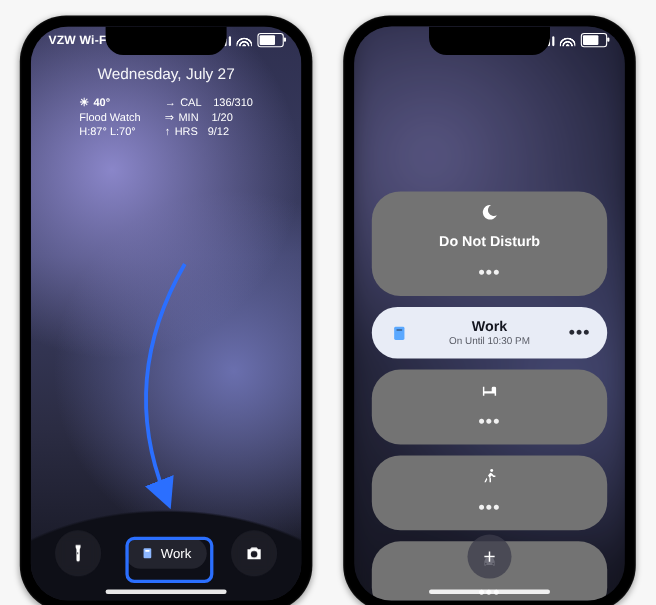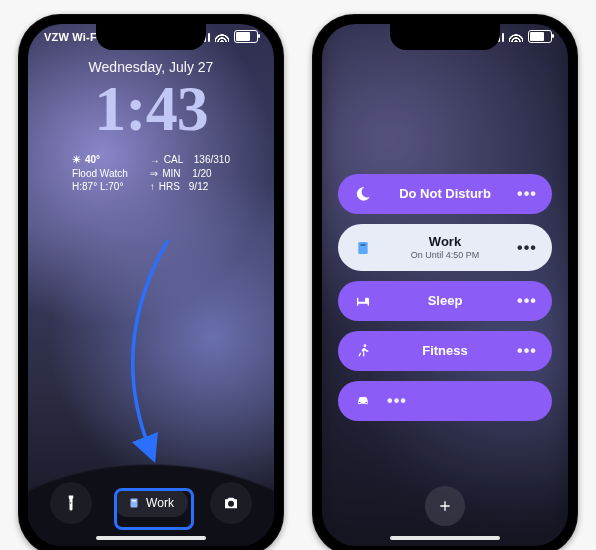--- a/index.html
+++ b/index.html
@@ -40,21 +40,21 @@
   .circle{width:42px;height:42px;border-radius:50%;background:rgba(40,40,50,.55);backdrop-filter:blur(6px);display:flex;align-items:center;justify-content:center;}
   .focus-pill{display:flex;align-items:center;gap:6px;padding:7px 14px;border-radius:18px;background:rgba(50,50,62,.6);font-size:12px;font-weight:500;}
   .focus-pill svg{width:12px;height:12px;}
   .highlight-box{position:absolute;border:3px solid #2b6fff;border-radius:8px;pointer-events:none;}
   .arrow{position:absolute;pointer-events:none;}
   .homebar{position:absolute;bottom:6px;left:50%;transform:translateX(-50%);width:110px;height:4px;border-radius:3px;background:#fff;opacity:.9;}
   
   .blur-overlay{position:absolute;inset:0;background:rgba(20,20,35,.35);}
   .focus-list{position:absolute;left:16px;right:16px;top:150px;display:flex;flex-direction:column;gap:10px;}
   .focus-item{display:flex;align-items:center;border-radius:26px;padding:11px 14px;gap:12px;}
-  .focus-item.dark{background:#8b5cf6;}
+  .focus-item.dark{background:#737373;flex-direction:column;}
   .focus-item.light{background:#e8ecf6;color:#141620;}
   .fi-icon{width:22px;display:flex;justify-content:center;align-items:center;flex:none;}
   .fi-icon svg{width:16px;height:16px;}
   .fi-text{flex:1;text-align:center;display:flex;flex-direction:column;align-items:center;line-height:1.15;}
   .fi-title{font-size:13px;font-weight:600;}
   .fi-sub{font-size:9px;opacity:.7;font-weight:500;}
   .fi-more{flex:none;width:22px;display:flex;justify-content:center;align-items:center;opacity:.9;font-weight:700;letter-spacing:1px;}
   .addbtn{position:absolute;bottom:20px;left:50%;transform:translateX(-50%);width:40px;height:40px;border-radius:50%;background:rgba(60,60,75,.75);display:flex;align-items:center;justify-content:center;}
   .addbtn svg{width:16px;height:16px;}
 </style>
@@ -79,21 +79,20 @@
                 <i></i>
               </span>
             <span class="wifi"></span>
             <span class="batt">
                 <i></i>
               </span>
           </div>
         </div>
         <div class="lockmain">
           <div class="date">Wednesday, July 27</div>
-          <div class="time">1:43</div>
           <div class="widgets">
             <div class="wcol">
               <div class="wrow head">
                 <span>☀︎</span>
                 <span>40°</span>
               </div>
               <div class="wrow">Flood Watch</div>
               <div class="wrow">H:87° L:70°</div>
             </div>
             <div class="wcol" id="sched-col">
@@ -184,44 +183,38 @@
           </div>
           <div class="focus-item light">
             <span class="fi-icon">
               <svg viewBox="0 0 24 24" fill="#5aa8ff">
                 <rect x="5" y="3" width="14" height="18" rx="2"></rect>
                 <rect x="8" y="6" width="8" height="3" rx="1" fill="currentColor" opacity=".4"></rect>
               </svg>
             </span>
             <span class="fi-text">
               <span class="fi-title">Work</span>
-              <span class="fi-sub">On Until 4:50 PM</span>
+              <span class="fi-sub">On Until 10:30 PM</span>
             </span>
             <span class="fi-more">•••</span>
           </div>
           <div class="focus-item dark">
             <span class="fi-icon">
               <svg viewBox="0 0 24 24" fill="#fff">
                 <path d="M3 7h2v6h10V9a2 2 0 0 1 2-2h2a2 2 0 0 1 2 2v10h-2v-3H5v3H3V7z"></path>
               </svg>
-            </span>
-            <span class="fi-text">
-              <span class="fi-title">Sleep</span>
             </span>
             <span class="fi-more">•••</span>
           </div>
           <div class="focus-item dark">
             <span class="fi-icon">
               <svg viewBox="0 0 24 24" fill="#fff">
                 <circle cx="15" cy="4" r="2"></circle>
                 <path d="M13 7l-3 4 2 3v6h2v-5l-1-2 2-2 2 2h3v-2h-2l-3-3-2-1zM8 14l-3 6h2l2-4-1-2z"></path>
               </svg>
-            </span>
-            <span class="fi-text">
-              <span class="fi-title">Fitness</span>
             </span>
             <span class="fi-more">•••</span>
           </div>
           <div class="focus-item dark">
             <span class="fi-icon">
               <svg viewBox="0 0 24 24" fill="#fff">
                 <path d="M5 11l1.5-4A2 2 0 0 1 8.4 6h7.2a2 2 0 0 1 1.9 1l1.5 4v6h-2v-1H7v1H5v-6zm2 2a1.2 1.2 0 1 0 0 2.4A1.2 1.2 0 0 0 7 13zm10 0a1.2 1.2 0 1 0 0 2.4 1.2 1.2 0 0 0 0-2.4z"></path>
               </svg>
             </span>
             <span class="fi-more">•••</span>

